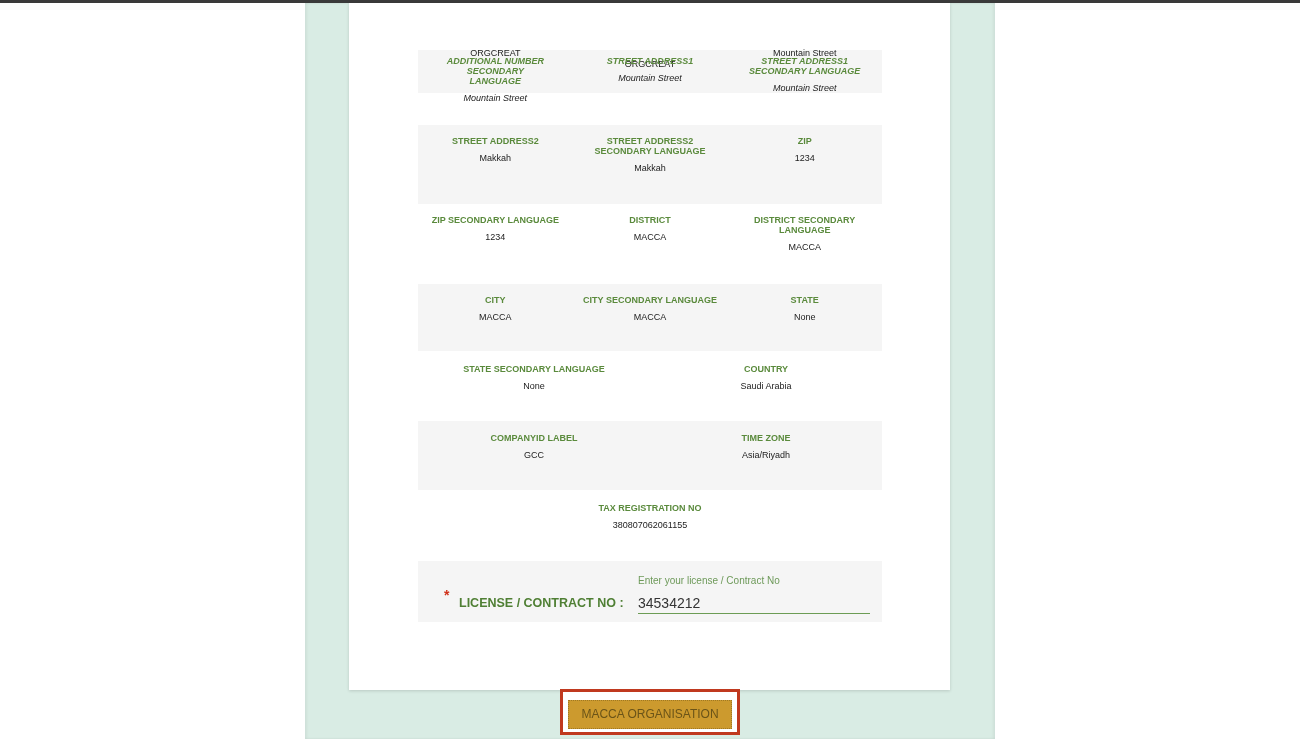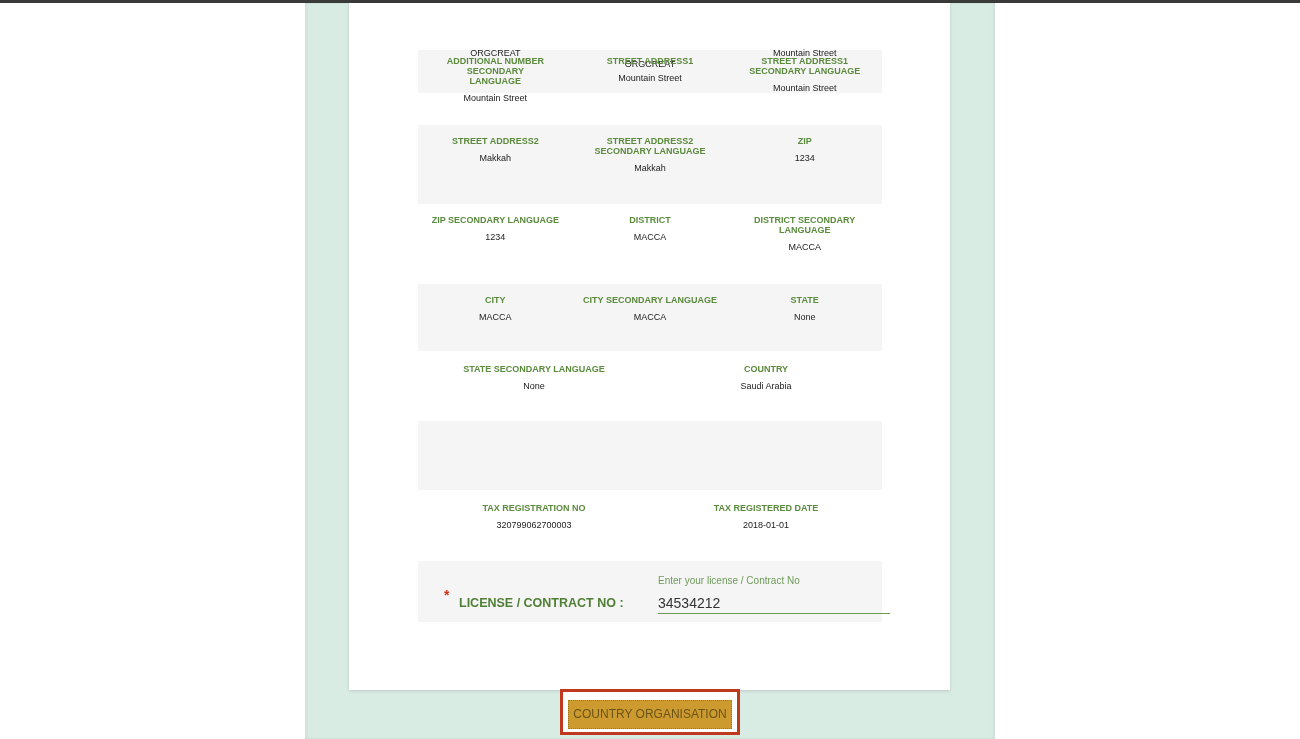--- a/index.html
+++ b/index.html
@@ -35,21 +35,21 @@
     color: #222; font-size: 9px; line-height: 10px; margin-top: 7px;
   }
   .license-row {
     position: absolute; left: 418px; top: 561px; width: 464px; height: 61px;
     background: #f5f5f5;
   }
   .req { position: absolute; left: 26px; top: 26px; color: #d0311a; font-size: 14px; font-weight: bold; }
   .lic-label {
     position: absolute; left: 41px; top: 35px; color: #4f7f34; font-weight: bold; font-size: 12.5px;
   }
-  .lic-field { position: absolute; left: 240px; top: 14px; width: 232px; height: 40px; }
+  .lic-field { position: absolute; left: 220px; top: 14px; width: 232px; height: 40px; }
   .lic-hint { color: #6e9a5a; font-size: 10px; line-height: 12px; }
   .lic-input {
     position: absolute; left: 0; top: 18px; width: 232px; height: 20px;
     border: none; border-bottom: 1.5px solid #6c9c54; background: transparent;
     font-family: "Liberation Sans", sans-serif; font-size: 14px; color: #333; padding: 0;
     outline: none;
   }
   .btn-wrap {
     position: absolute; left: 560px; top: 689px; width: 180px; height: 46px;
     border: 3px solid #c0391f; box-sizing: border-box; background: #ffffff;
@@ -73,21 +73,21 @@
     <div class="val" style="margin-top:-2px;">ORGCREAT</div>
   </div>
   <div class="cell">
     <div class="val" style="margin-top:9px;">ORGCREAT</div>
   </div>
   <div class="cell">
     <div class="val" style="margin-top:-2px;">Mountain Street</div>
   </div>
 </div>
 
-<div class="row" style="top:56px;height:68px;">
+<div class="row" style="top:56px;height:68px;font-style:italic;">
   <div class="cell">
     <div class="lbl" style="width:110px;">ADDITIONAL NUMBER SECONDARY LANGUAGE</div>
     <div class="val">Mountain Street</div>
   </div>
   <div class="cell">
     <div class="lbl">STREET ADDRESS1</div>
     <div class="val">Mountain Street</div>
   </div>
   <div class="cell">
     <div class="lbl" style="width:140px;">STREET ADDRESS1 SECONDARY LANGUAGE</div>
@@ -145,37 +145,41 @@
     <div class="lbl">STATE SECONDARY LANGUAGE</div>
     <div class="val">None</div>
   </div>
   <div class="cell">
     <div class="lbl">COUNTRY</div>
     <div class="val">Saudi Arabia</div>
   </div>
 </div>
 
 <div class="row shaded" style="top:421px;height:69px;padding-top:12px;box-sizing:border-box;">
+  <div class="cell">
+    <div class="lbl">COMPANYID LABEL</div>
+    <div class="val">GCC</div>
+  </div>
+  <div class="cell">
+    <div class="lbl">TIME ZONE</div>
+    <div class="val">Asia/Riyadh</div>
+  </div>
 </div>
 
 <div class="row" style="top:503px;height:50px;">
   <div class="cell">
     <div class="lbl">TAX REGISTRATION NO</div>
-    <div class="val">320799062700003</div>
-  </div>
-  <div class="cell">
-    <div class="lbl">TAX REGISTERED DATE</div>
-    <div class="val">2018-01-01</div>
+    <div class="val">380807062061155</div>
   </div>
 </div>
 
 <div class="license-row">
   <span class="req">*</span>
   <span class="lic-label">LICENSE / CONTRACT NO :</span>
   <div class="lic-field">
     <div class="lic-hint">Enter your license / Contract No</div>
     <input class="lic-input" type="text" value="34534212" style="">
   </div>
 </div>
 
 <div class="btn-wrap">
-  <div class="btn">COUNTRY ORGANISATION</div>
+  <div class="btn">MACCA ORGANISATION</div>
 </div>
 
 </body></html>

